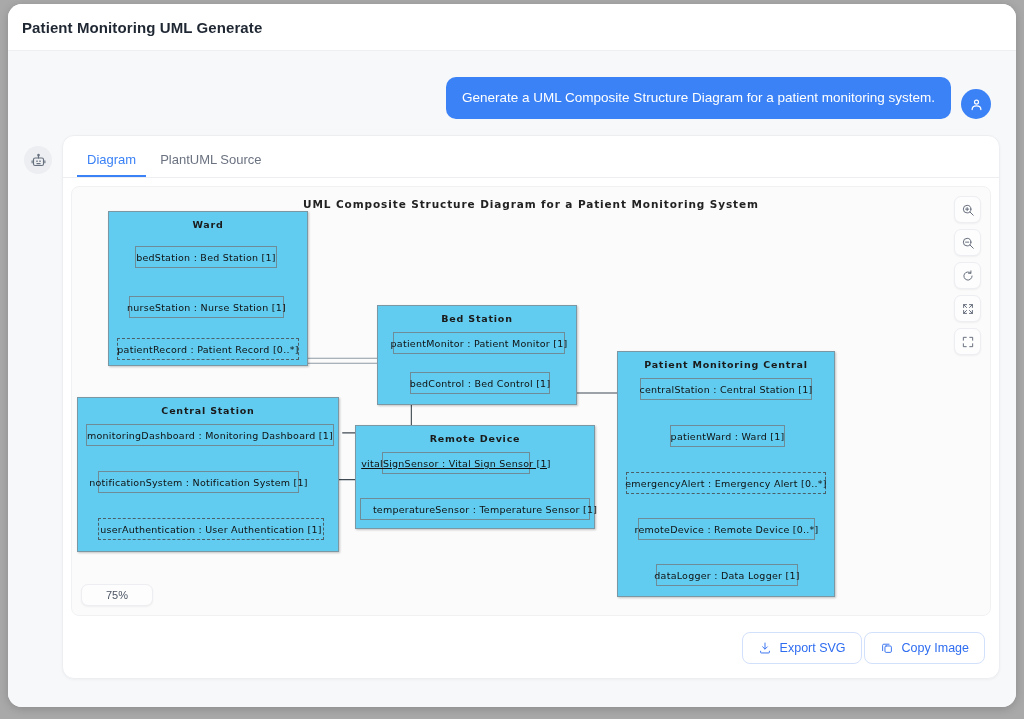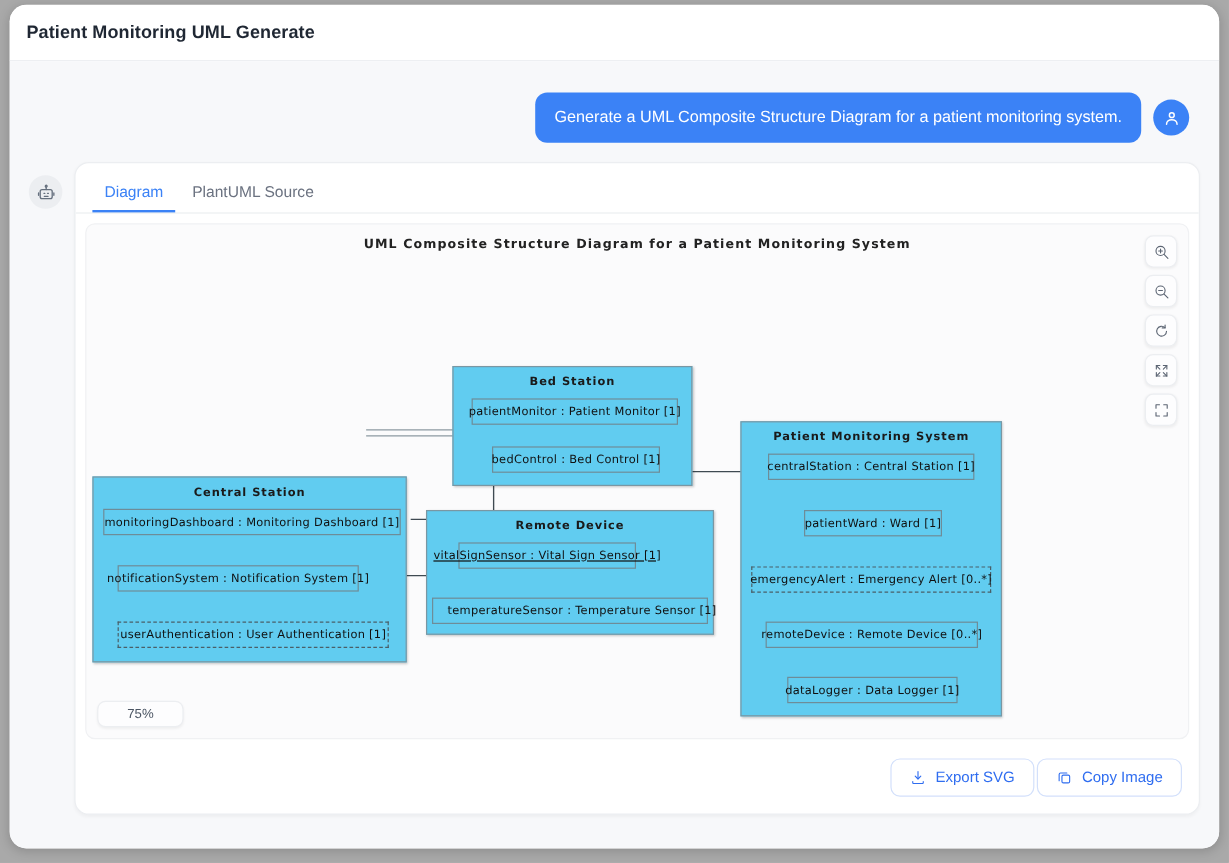--- a/index.html
+++ b/index.html
@@ -31,21 +31,21 @@
   }
   
   #body {
     position:relative;
     height:656px;
     background:#f7f8fa;
     padding:14px 16px 0 16px;
   }
   
   #user-row {
-    display:flex; justify-content:flex-end; align-items:flex-start;
+    display:flex; justify-content:flex-end; align-items:flex-end;
     gap:10px; padding-right:9px; margin-top:4px;
   }
   .avatar-user {
     width:30px; height:30px; border-radius:50%;
     background:#3b82f6;
     display:flex; align-items:center; justify-content:center;
     flex:0 0 auto; margin-top:14px;
   }
   .avatar-user svg { width:15px; height:15px; }
   .bubble-user {
@@ -247,29 +247,35 @@
                 <path d="M478 207 H568"></path>
 
                 <path d="M329 180 V256"></path>
 
                 <path d="M262 247 H310"></path>
 
                 <path d="M250 294 H288"></path>
               </g>
             </svg>
 
+            <div class="uml-box" style="left:36px; top:24px; width:200px; height:155px;">
+              <div class="box-title">Ward</div>
+              <div class="part" style="left:26px; top:34px; width:142px;">bedStation : Bed Station [1]</div>
+              <div class="part" style="left:20px; top:84px; width:155px;">nurseStation : Nurse Station [1]</div>
+              <div class="part dashed" style="left:8px; top:126px; width:182px;">patientRecord : Patient Record [0..*]</div>
+            </div>
 
             <div class="uml-box" style="left:305px; top:118px; width:200px; height:100px;">
               <div class="box-title">Bed Station</div>
               <div class="part" style="left:15px; top:26px; width:172px;">patientMonitor : Patient Monitor [1]</div>
               <div class="part" style="left:32px; top:66px; width:140px;">bedControl : Bed Control [1]</div>
             </div>
 
             <div class="uml-box" style="left:545px; top:164px; width:218px; height:246px;">
-              <div class="box-title">Patient Monitoring System</div>
+              <div class="box-title">Patient Monitoring Central</div>
               <div class="part" style="left:22px; top:26px; width:172px;">centralStation : Central Station [1]</div>
               <div class="part" style="left:52px; top:73px; width:115px;">patientWard : Ward [1]</div>
               <div class="part dashed" style="left:8px; top:120px; width:200px;">emergencyAlert : Emergency Alert [0..*]</div>
               <div class="part" style="left:20px; top:166px; width:177px;">remoteDevice : Remote Device [0..*]</div>
               <div class="part" style="left:38px; top:212px; width:142px;">dataLogger : Data Logger [1]</div>
             </div>
 
             <div class="uml-box" style="left:5px; top:210px; width:262px; height:155px;">
               <div class="box-title">Central Station</div>
               <div class="part" style="left:8px; top:26px; width:248px;">monitoringDashboard : Monitoring Dashboard [1]</div>

